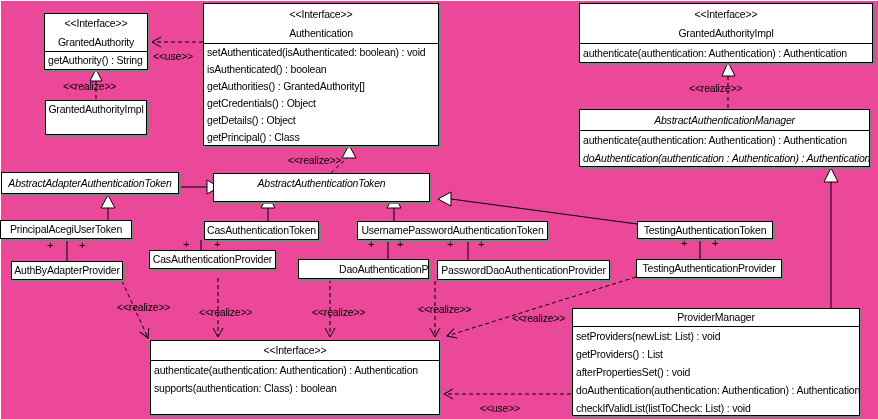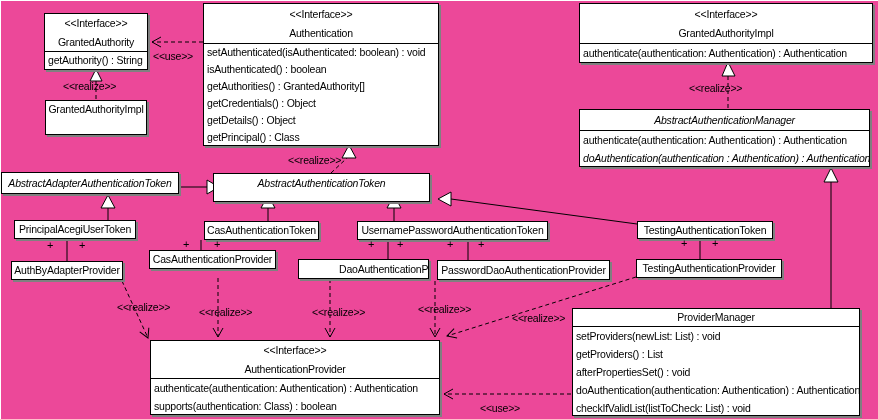--- a/index.html
+++ b/index.html
@@ -39,21 +39,21 @@
   .plus{position:absolute;width:12px;margin-left:-6px;margin-top:-7px;text-align:center;font-size:11px;z-index:3;}
 
   
   #b-granted-authority{left:44px;top:13px;width:104px;height:57px;}
   #b-granted-authority-impl{left:45px;top:100px;width:102px;height:35px;}
   #b-authentication{left:203px;top:3px;width:236px;height:143px;}
   #b-authentication-manager{left:579px;top:3px;width:294px;height:60px;}
   #b-abstract-authentication-manager{left:579px;top:109px;width:291px;height:58px;}
   #b-abstract-adapter-token{left:1px;top:172px;width:178px;height:22px;}
   #b-abstract-token{left:213px;top:173px;width:217px;height:29px;}
-  #b-principal-acegi{left:14px;top:220px;width:122px;height:19px;}
+  #b-principal-acegi{left:0;top:220px;width:132px;height:19px;}
   #b-cas-token{left:158px;top:221px;width:115px;height:19px;margin-left:46px;}
   #b-up-token{left:357px;top:221px;width:191px;height:19px;}
   #b-testing-token{left:637px;top:221px;width:136px;height:18px;}
   #b-auth-by-adapter{left:11px;top:261px;width:112px;height:19px;}
   #b-cas-provider{left:149px;top:250px;width:127px;height:19px;}
   #b-dao-provider{left:298px;top:259px;width:131px;height:20px;padding-left:40px;}
   #b-password-dao-provider{left:437px;top:260px;width:173px;height:20px;}
   #b-testing-provider{left:636px;top:259px;width:146px;height:19px;}
   #b-auth-provider{left:150px;top:340px;width:290px;height:75px;}
   #b-provider-manager{left:572px;top:308px;width:288px;height:108px;}
@@ -241,21 +241,20 @@
     <div class="nm h18">PasswordDaoAuthenticationProvider</div>
   </div>
 
   <div class="box" id="b-testing-provider">
     <div class="nm h17">TestingAuthenticationProvider</div>
   </div>
 
   <div class="box" id="b-auth-provider">
     <div class="head">
       <div class="nm h19">&lt;&lt;Interface&gt;&gt;</div>
-      <div class="nm h18">AuthenticationProvider</div>
     </div>
     <div class="m h18">authenticate(authentication: Authentication) : Authentication</div>
     <div class="m h18">supports(authentication: Class) : boolean</div>
   </div>
 
   <div class="box" id="b-provider-manager">
     <div class="head">
       <div class="nm h17">ProviderManager</div>
     </div>
     <div class="m h18">setProviders(newList: List) : void</div>

